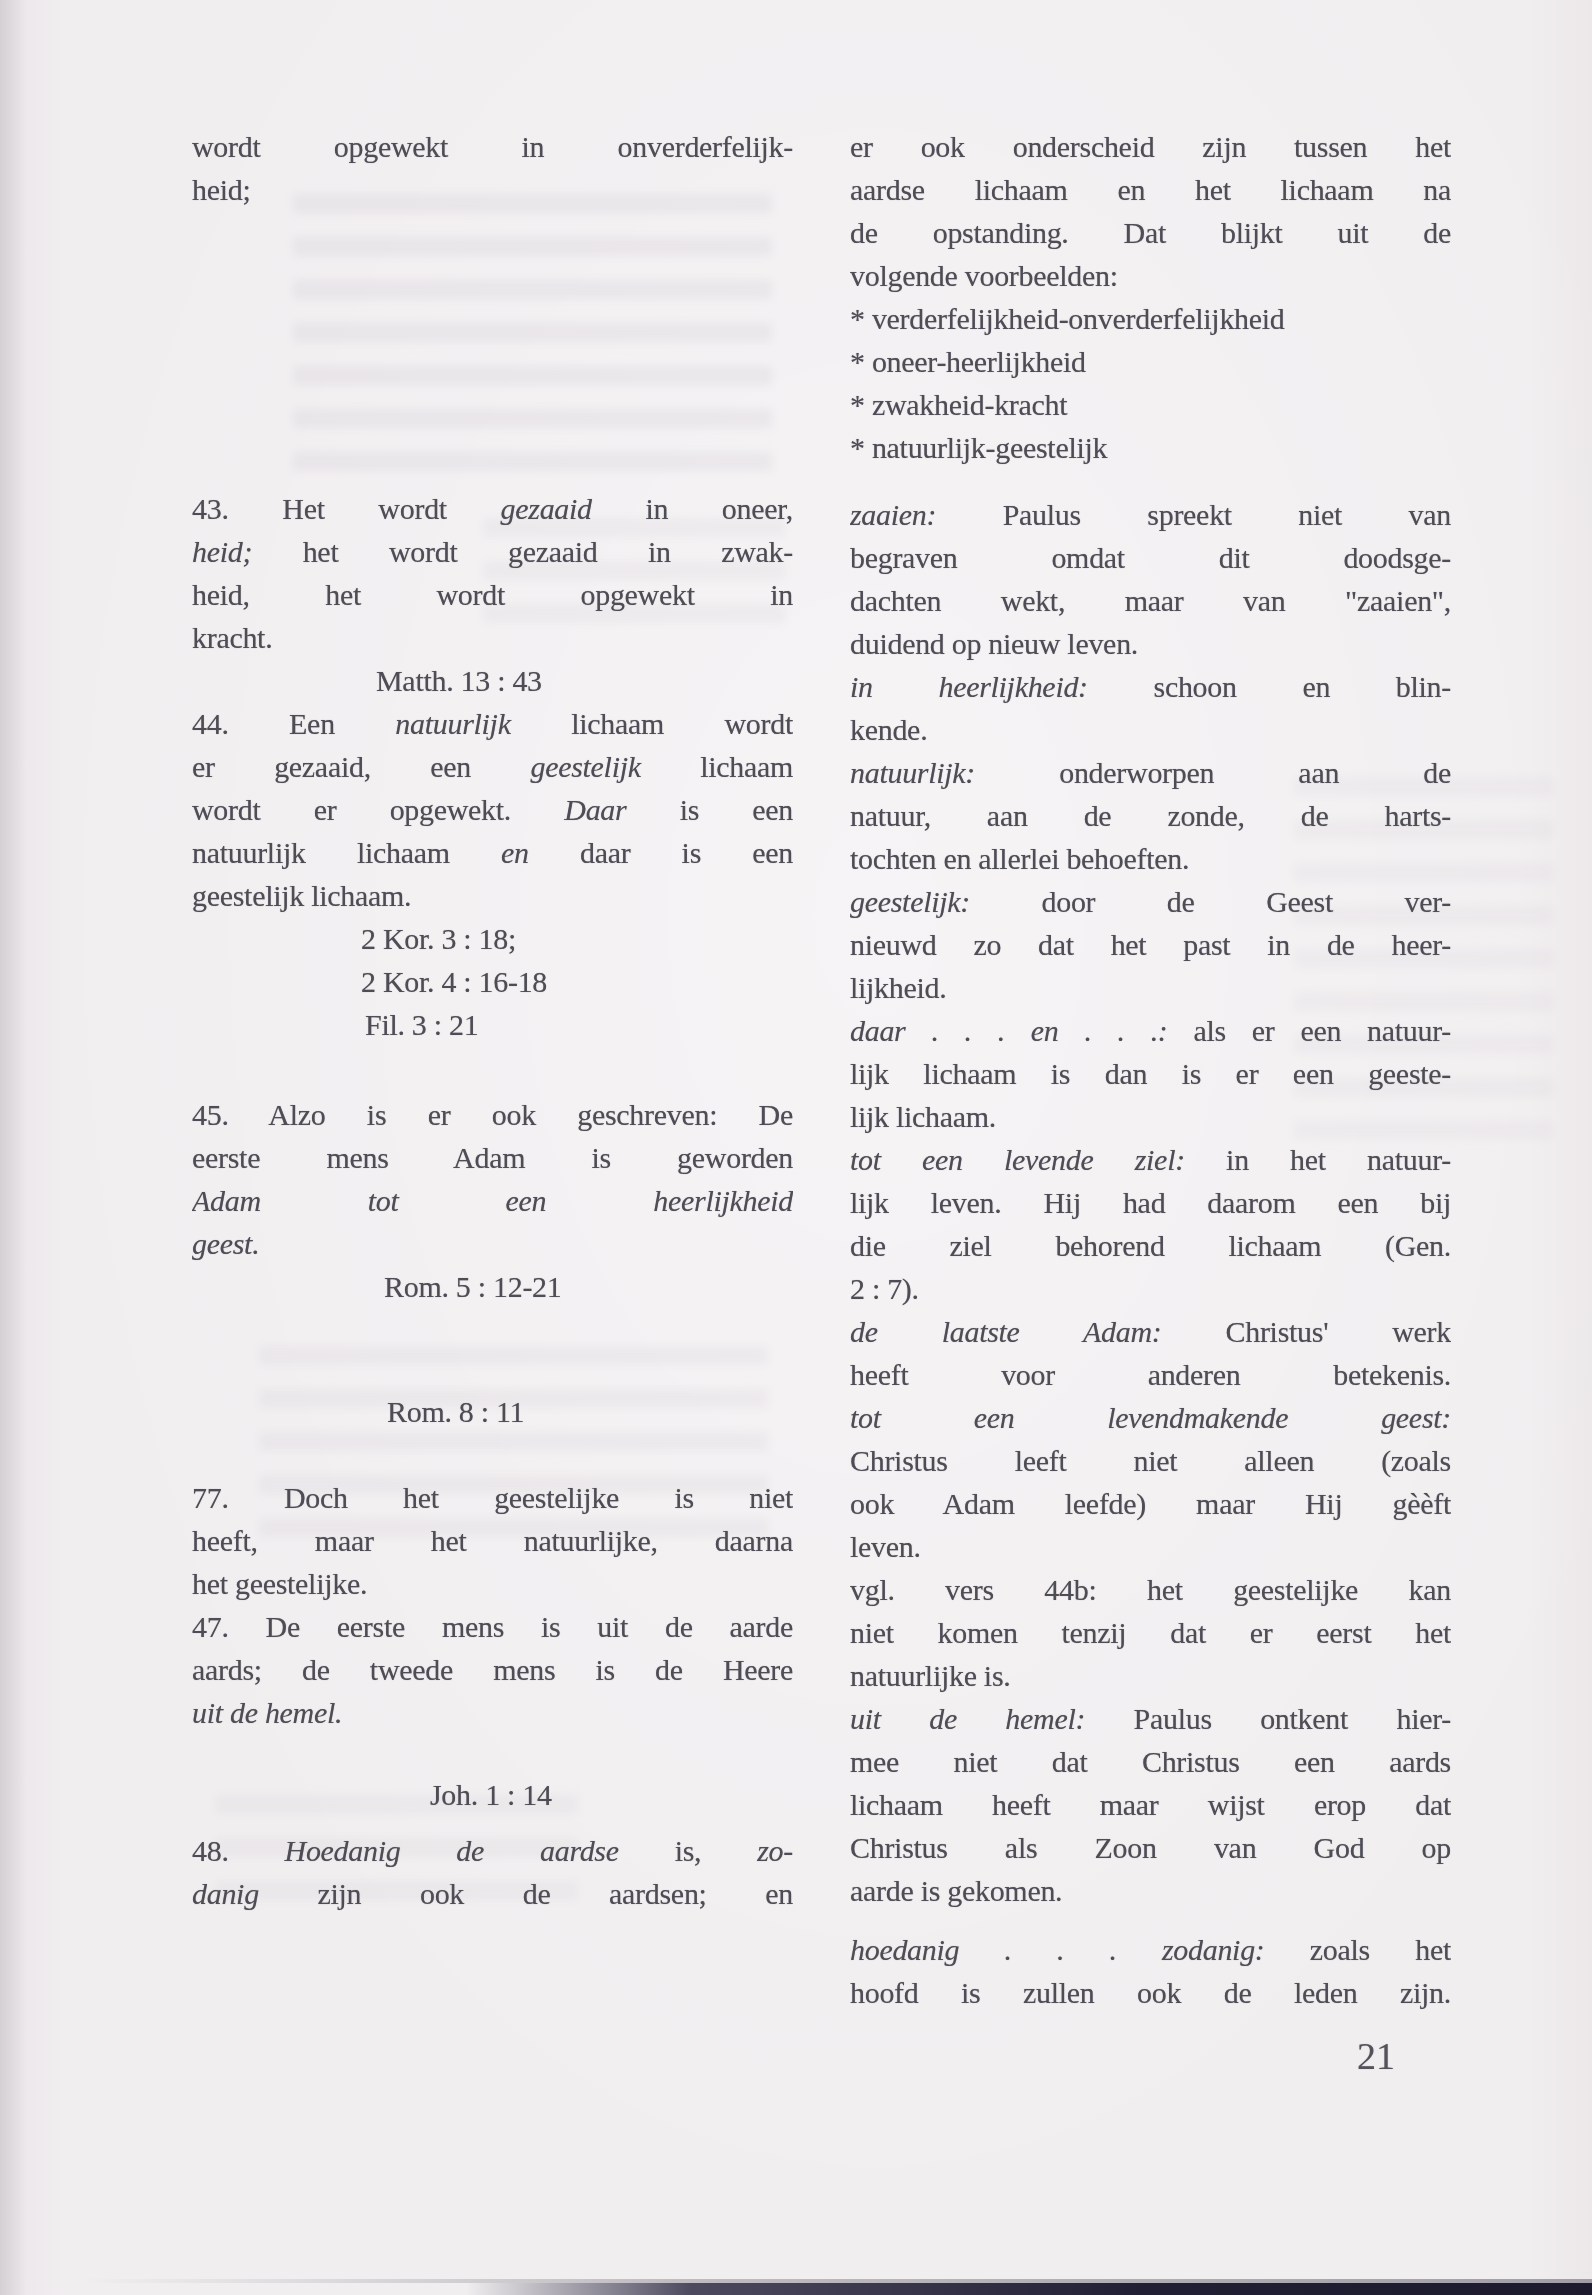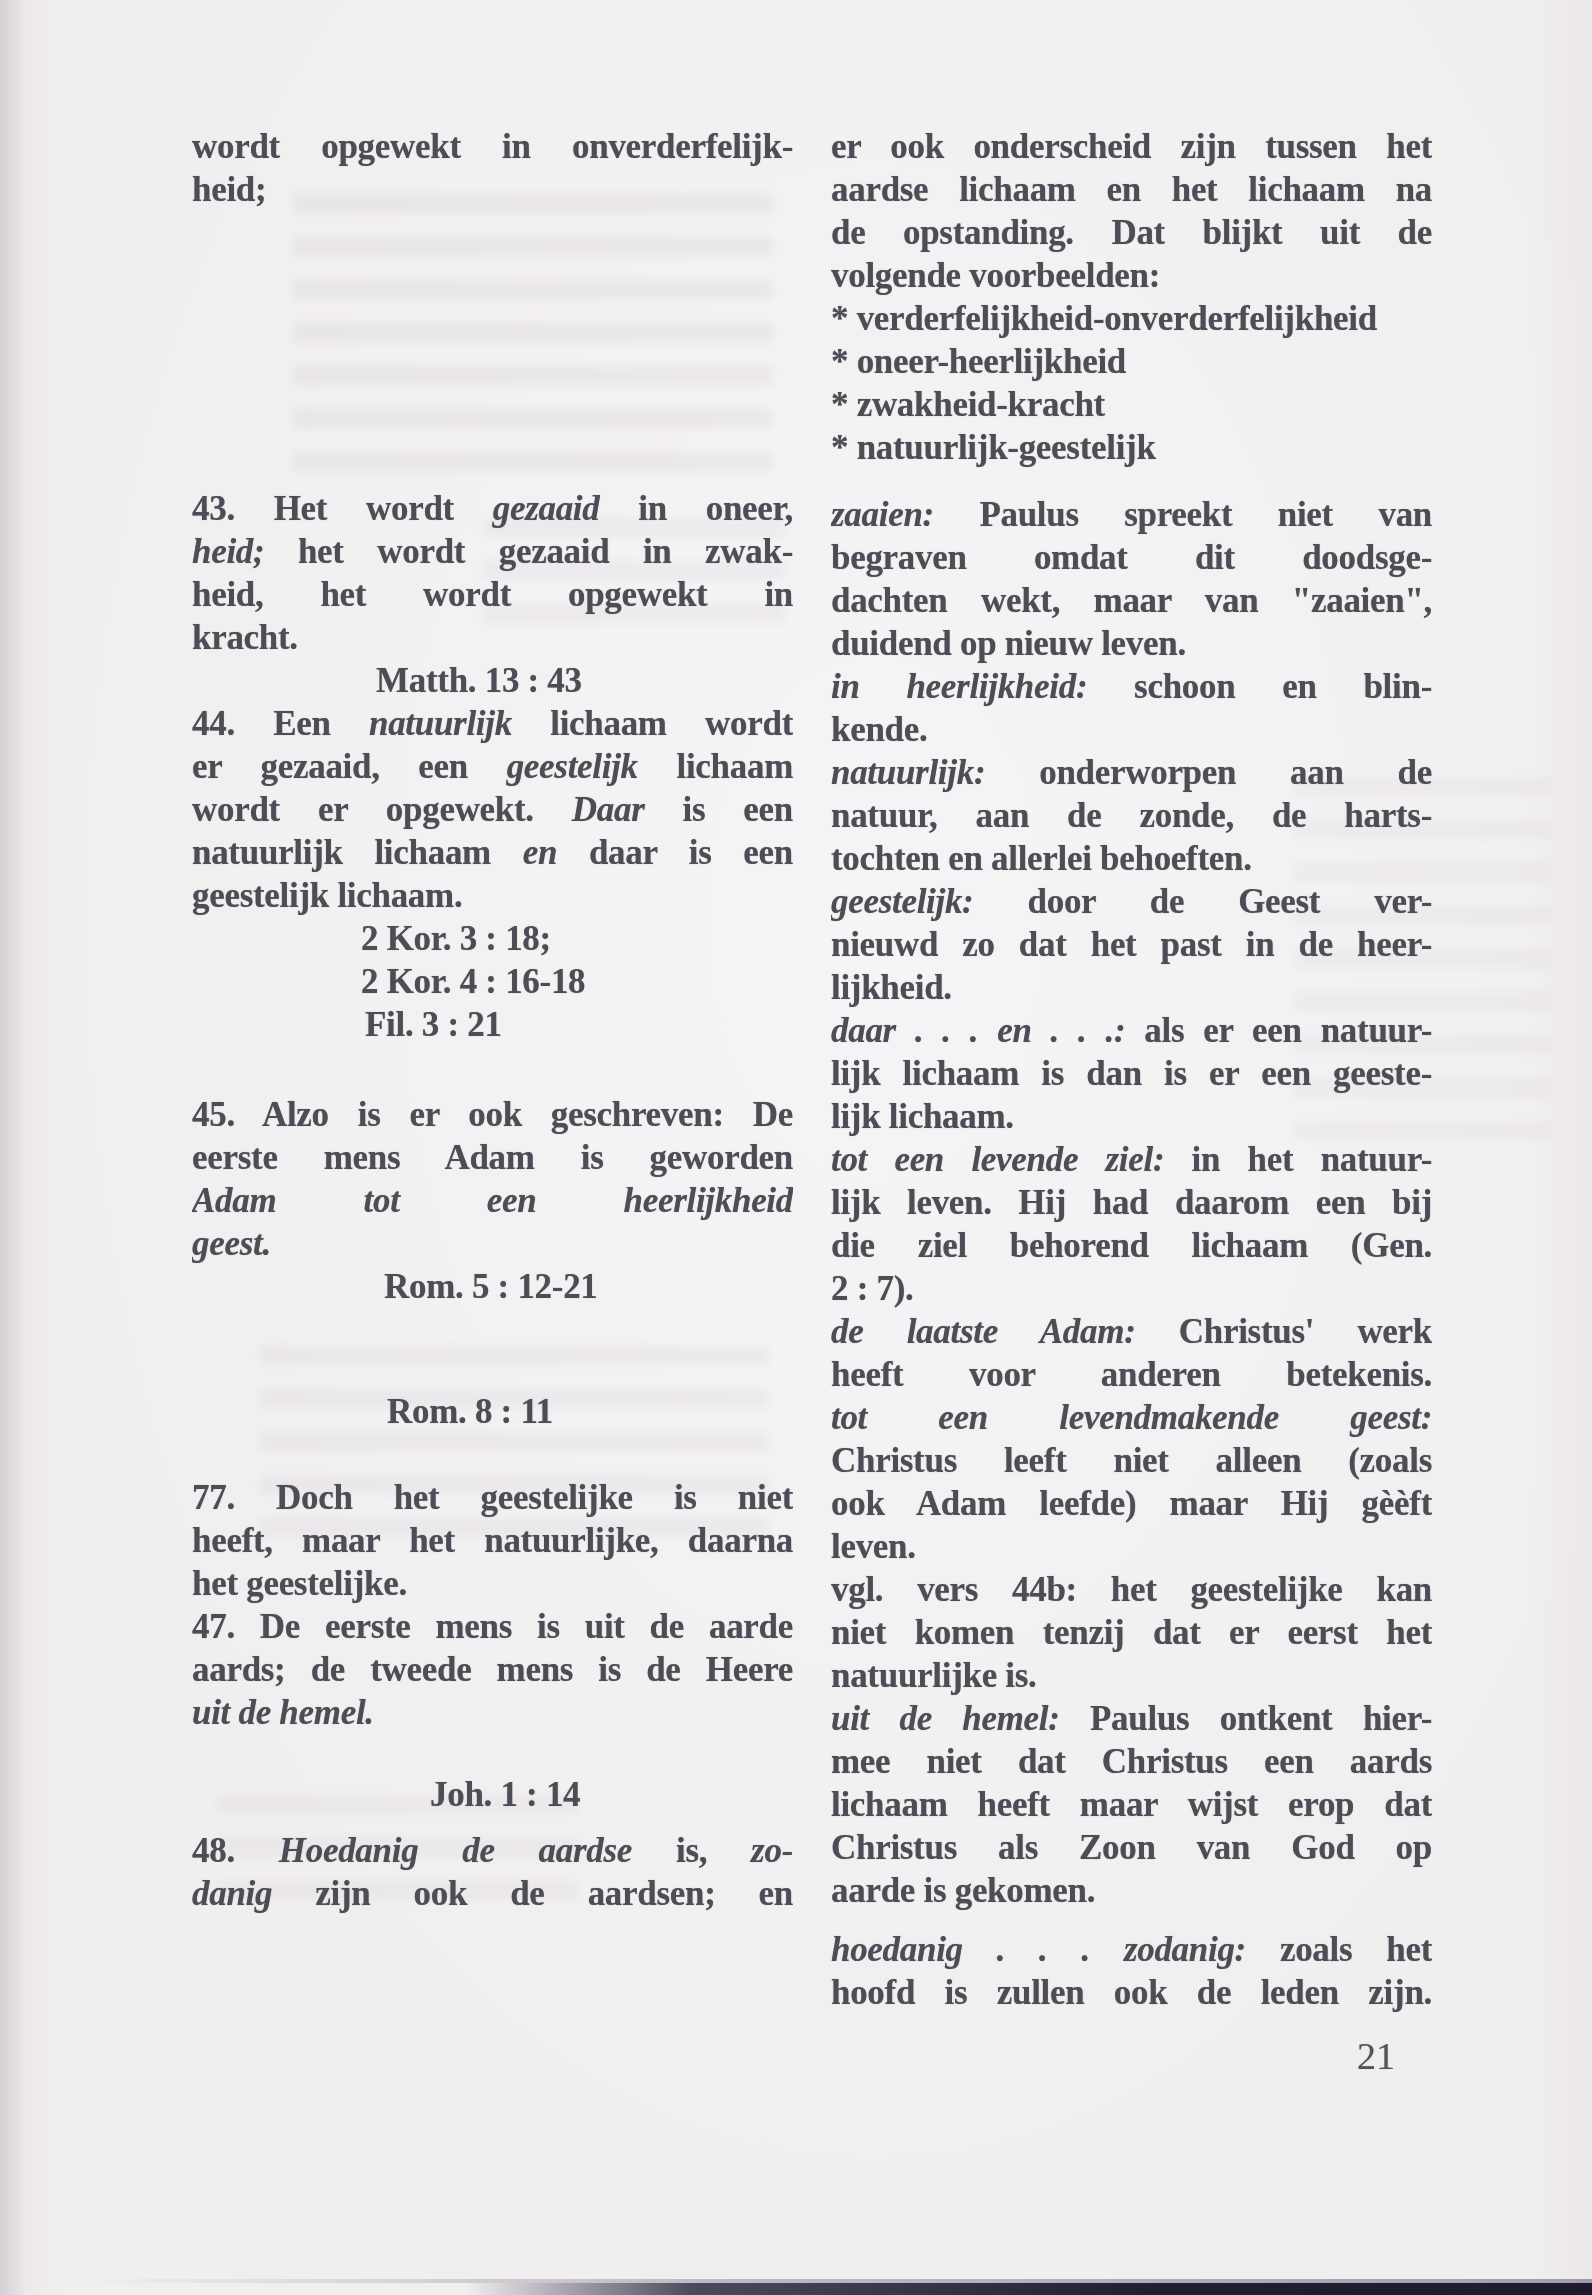--- a/index.html
+++ b/index.html
@@ -23,24 +23,24 @@
     background:linear-gradient(90deg, rgba(35,32,58,0) 0%, rgba(35,32,58,.8) 20%, #211f33 60%, #1c1a2c 100%);}
   
   .smudge{position:absolute;filter:blur(4.3px);opacity:.10;pointer-events:none;
     background:repeating-linear-gradient(180deg, rgba(120,115,130,.75) 0px, rgba(120,115,130,.75) 19px, rgba(120,115,130,0) 19px, rgba(120,115,130,0) 43px);}
   .sm1{left:293px;top:194px;width:479px;height:289px;}
   .sm2{left:483px;top:518px;width:302px;height:121px;opacity:.07;}
   .sm3{left:259px;top:1346px;width:509px;height:198px;opacity:.08;}
   .sm4{left:216px;top:1795px;width:362px;height:112px;opacity:.07;}
   .sm5{left:1294px;top:777px;width:259px;height:362px;opacity:.06;}
   
-  .col{position:absolute;top:125px;font-size:35px;letter-spacing:-0.3px;
-    text-shadow:0 0 0.9px rgba(78,76,85,.55);font-weight:bold;}
+  .col{position:absolute;top:125px;font-size:30px;letter-spacing:-0.3px;
+    text-shadow:0 0 0.9px rgba(78,76,85,.55);}
   #col-left{left:192px;width:601px;}
-  #col-right{left:831px;width:601px;}
+  #col-right{left:850px;width:601px;}
   .line{height:43px;line-height:43px;overflow:hidden;}
   .just{text-align:justify;text-align-last:justify;text-justify:inter-word;}
   .left{text-align:left;}
   i{font-style:italic;}
   .spacer{width:100%;}
   #page-number{position:absolute;left:1357px;top:2035px;font-size:38px;line-height:43px;
     color:#55525c;text-shadow:0 0 0.9px rgba(85,82,92,.5);}
 </style>
 </head>
 <body>

